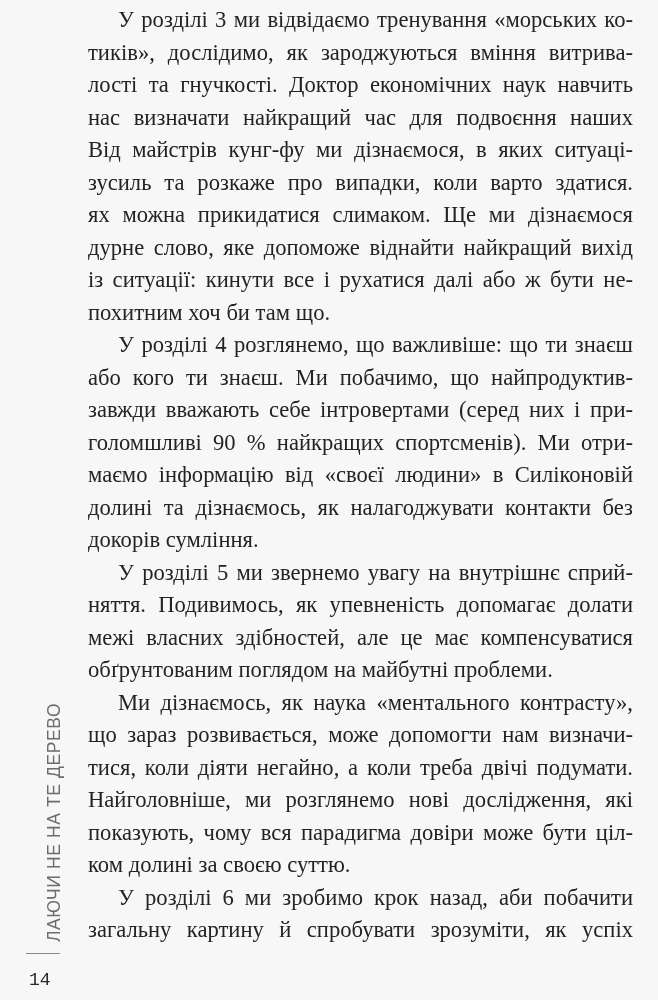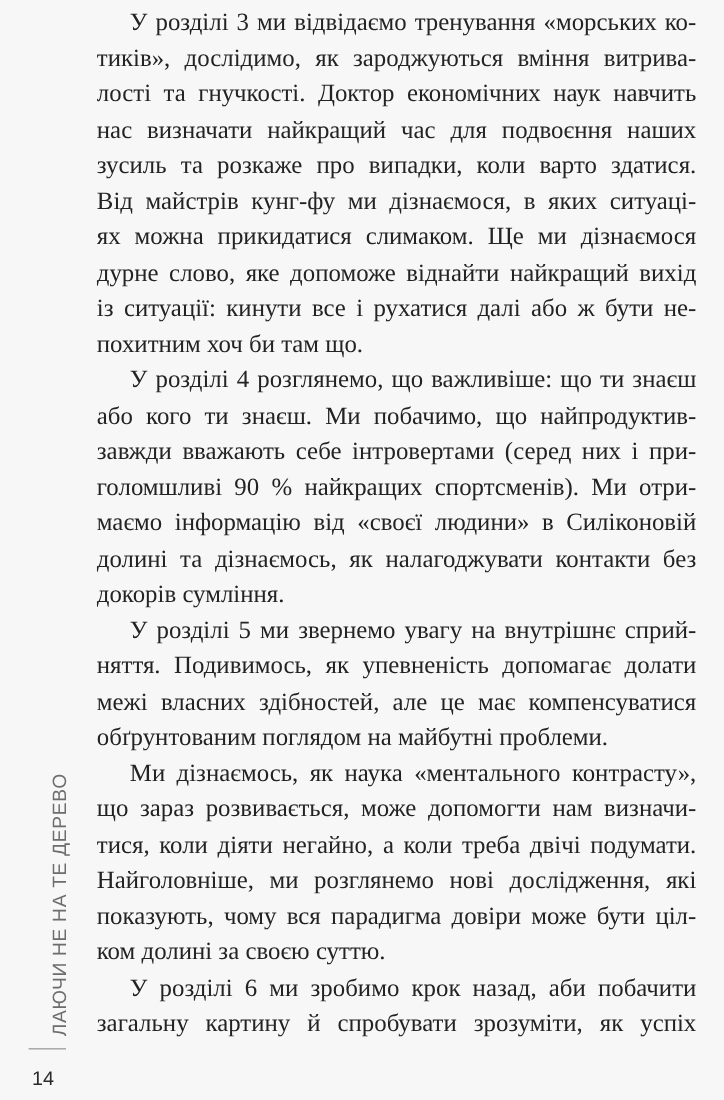--- a/index.html
+++ b/index.html
@@ -74,21 +74,21 @@
     left: 26px;
     top: 953px;
     width: 34px;
     height: 1px;
     background: #8a8a8a;
   }
   .page-number {
     position: absolute;
     left: 29px;
     top: 970px;
-    font-family: Liberation Sans, sans-serif;
+    font-family: Liberation Mono, monospace;
     font-size: 18px;
     color: #2a2a2a;
     line-height: 20px;
     text-align: center;
   }
 </style>
 </head>
 <body>
 
 <div class="page">
@@ -100,24 +100,24 @@
     <div class="line">
         <span class="line-inner">тиків», дослідимо, як зароджуються вміння витрива-</span>
       </div>
     <div class="line">
         <span class="line-inner">лості та гнучкості. Доктор економічних наук навчить</span>
       </div>
     <div class="line">
         <span class="line-inner">нас визначати найкращий час для подвоєння наших</span>
       </div>
     <div class="line">
-        <span class="line-inner">зусиль та розкаже про випадки, коли варто здатися.</span>
+        <span class="line-inner">Від майстрів кунг-фу ми дізнаємося, в яких ситуаці-</span>
       </div>
     <div class="line">
-        <span class="line-inner">Від майстрів кунг-фу ми дізнаємося, в яких ситуаці-</span>
+        <span class="line-inner">зусиль та розкаже про випадки, коли варто здатися.</span>
       </div>
     <div class="line">
         <span class="line-inner">ях можна прикидатися слимаком. Ще ми дізнаємося</span>
       </div>
     <div class="line">
         <span class="line-inner">дурне слово, яке допоможе віднайти найкращий вихід</span>
       </div>
     <div class="line">
         <span class="line-inner">із ситуації: кинути все і рухатися далі або ж бути не-</span>
       </div>

